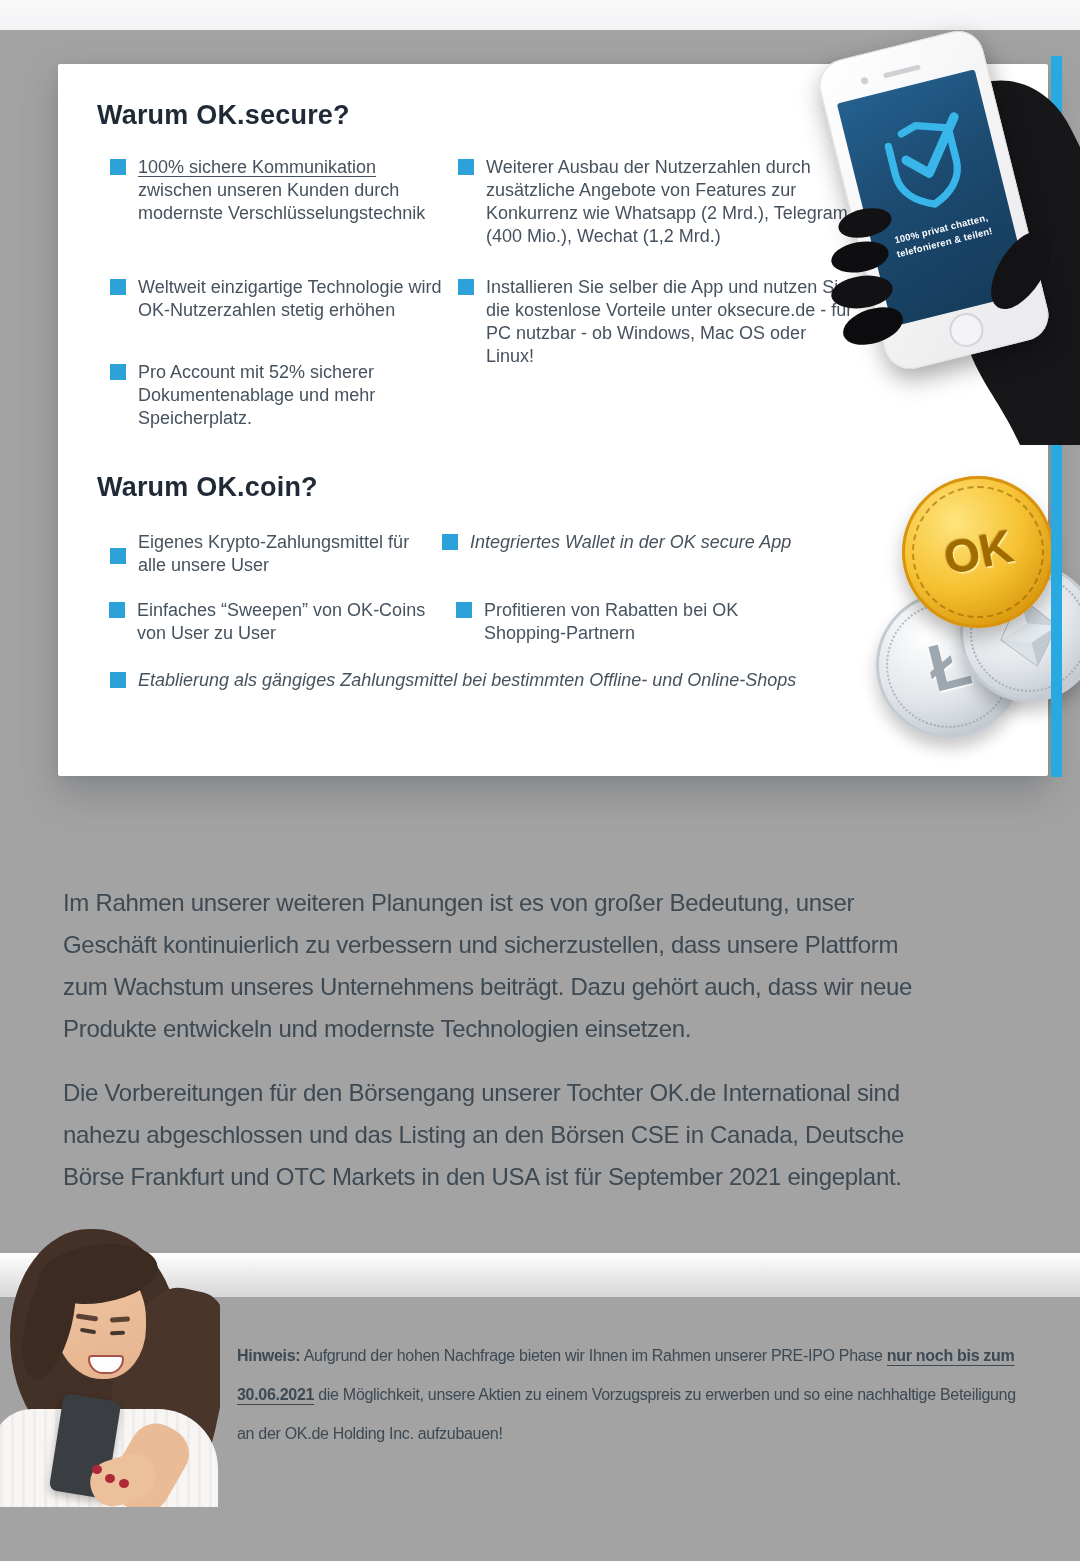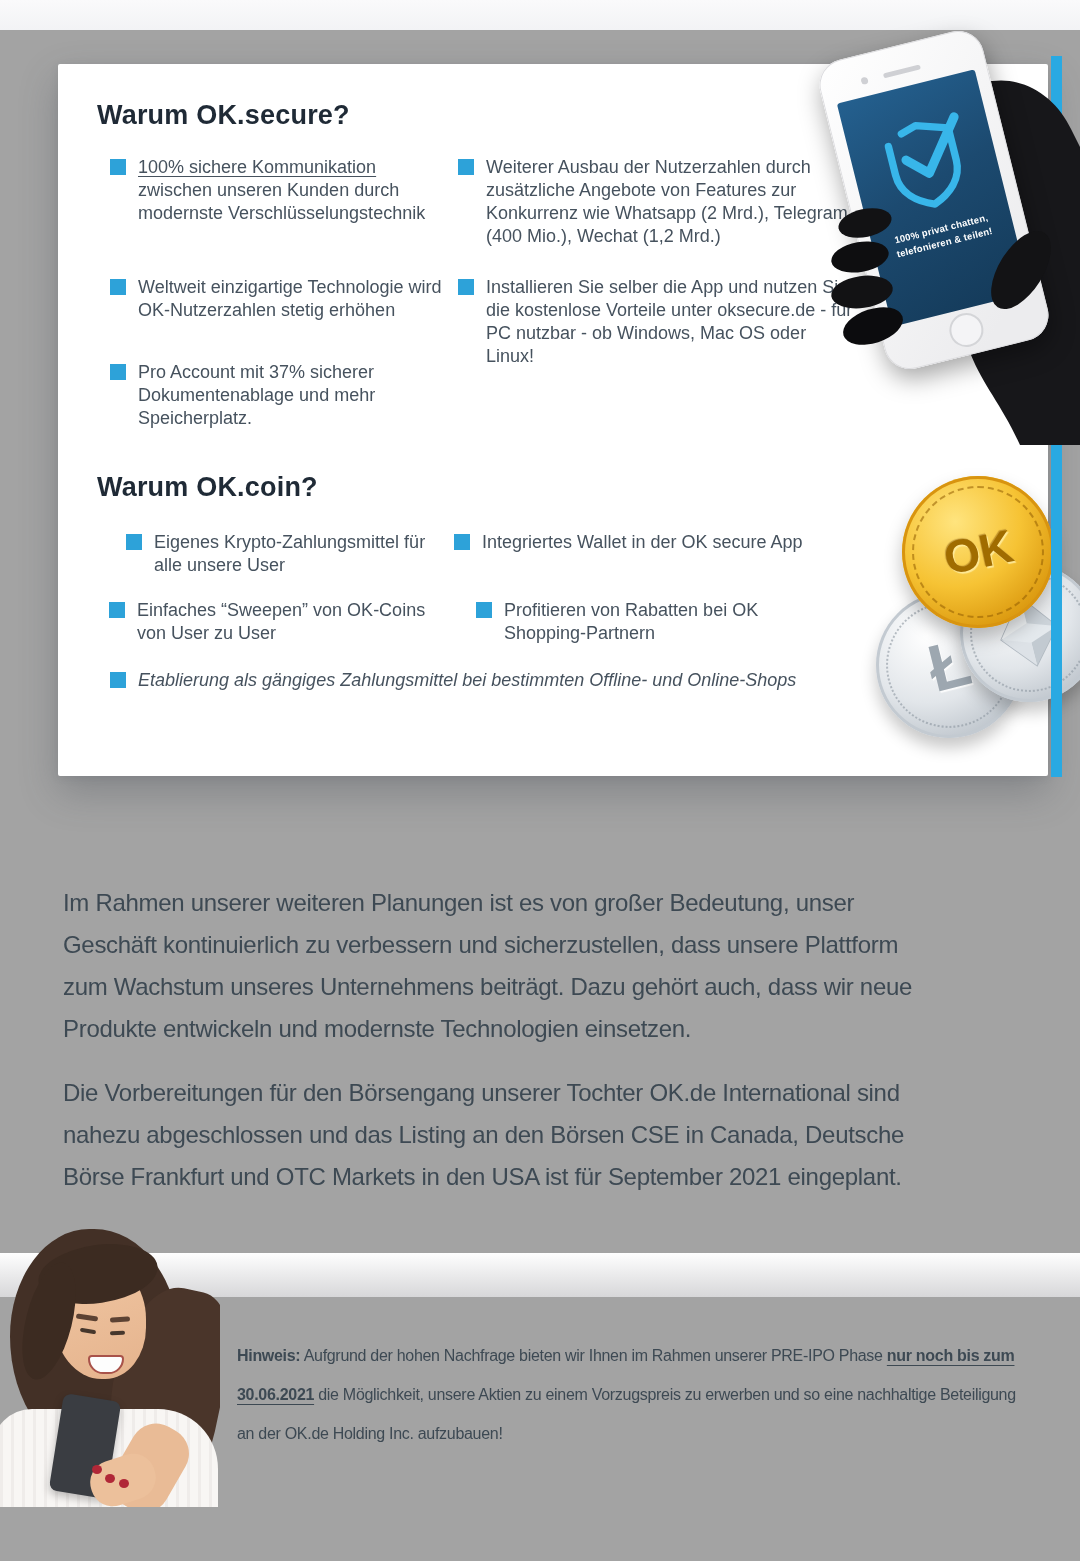--- a/index.html
+++ b/index.html
@@ -115,48 +115,48 @@
         <span class="u-line">100% sichere Kommunikation</span><br>
         <span>zwischen unseren Kunden durch modernste Verschlüsselungstechnik</span>
       </div>
     </div>
     <div class="brow" style="left:52px;top:212px;width:345px;justify-content:flex-end;">
       <div class="bsq"></div>
       <div>Weltweit einzigartige Technologie wird OK-Nutzerzahlen stetig erhöhen</div>
     </div>
     <div class="brow" style="left:52px;top:297px;width:320px;">
       <div class="bsq"></div>
-      <div>Pro Account mit 37% sicherer Dokumentenablage und mehr Speicherplatz.</div>
+      <div>Pro Account mit 52% sicherer Dokumentenablage und mehr Speicherplatz.</div>
     </div>
 
     <div class="brow" style="left:400px;top:92px;width:398px;">
       <div class="bsq"></div>
       <div>Weiterer Ausbau der Nutzerzahlen durch zusätzliche Angebote von Features zur Konkurrenz wie Whatsapp (2 Mrd.), Telegram (400 Mio.), Wechat (1,2 Mrd.)</div>
     </div>
     <div class="brow" style="left:400px;top:212px;width:398px;">
       <div class="bsq"></div>
       <div>Installieren Sie selber die App und nutzen Sie die kostenlose Vorteile unter oksecure.de - für PC nutzbar - ob Windows, Mac OS oder Linux!</div>
     </div>
 
     <div class="sec-title" style="left:39px;top:408px;">Warum OK.coin?</div>
 
-    <div class="brow" style="left:68px;top:467px;width:332px;">
+    <div class="brow" style="left:52px;top:467px;width:332px;align-items:center;">
       <div class="bsq"></div>
       <div>Eigenes Krypto-Zahlungsmittel für alle unsere User</div>
     </div>
     <div class="brow" style="left:51px;top:535px;width:332px;">
       <div class="bsq"></div>
       <div>Einfaches “Sweepen” von OK-Coins von User zu User</div>
     </div>
 
-    <div class="brow" style="left:396px;top:467px;width:400px;">
+    <div class="brow" style="left:384px;top:467px;width:400px;font-style:italic;">
       <div class="bsq"></div>
       <div>Integriertes Wallet in der OK secure App</div>
     </div>
-    <div class="brow" style="left:418px;top:535px;width:300px;">
+    <div class="brow" style="left:398px;top:535px;width:300px;">
       <div class="bsq"></div>
       <div>Profitieren von Rabatten bei OK Shopping-Partnern</div>
     </div>
 
     <div class="brow" style="left:52px;top:605px;width:900px;font-style:italic;">
       <div class="bsq"></div>
       <div>Etablierung als gängiges Zahlungsmittel bei bestimmten Offline- und Online-Shops</div>
     </div>
   </div>
 

